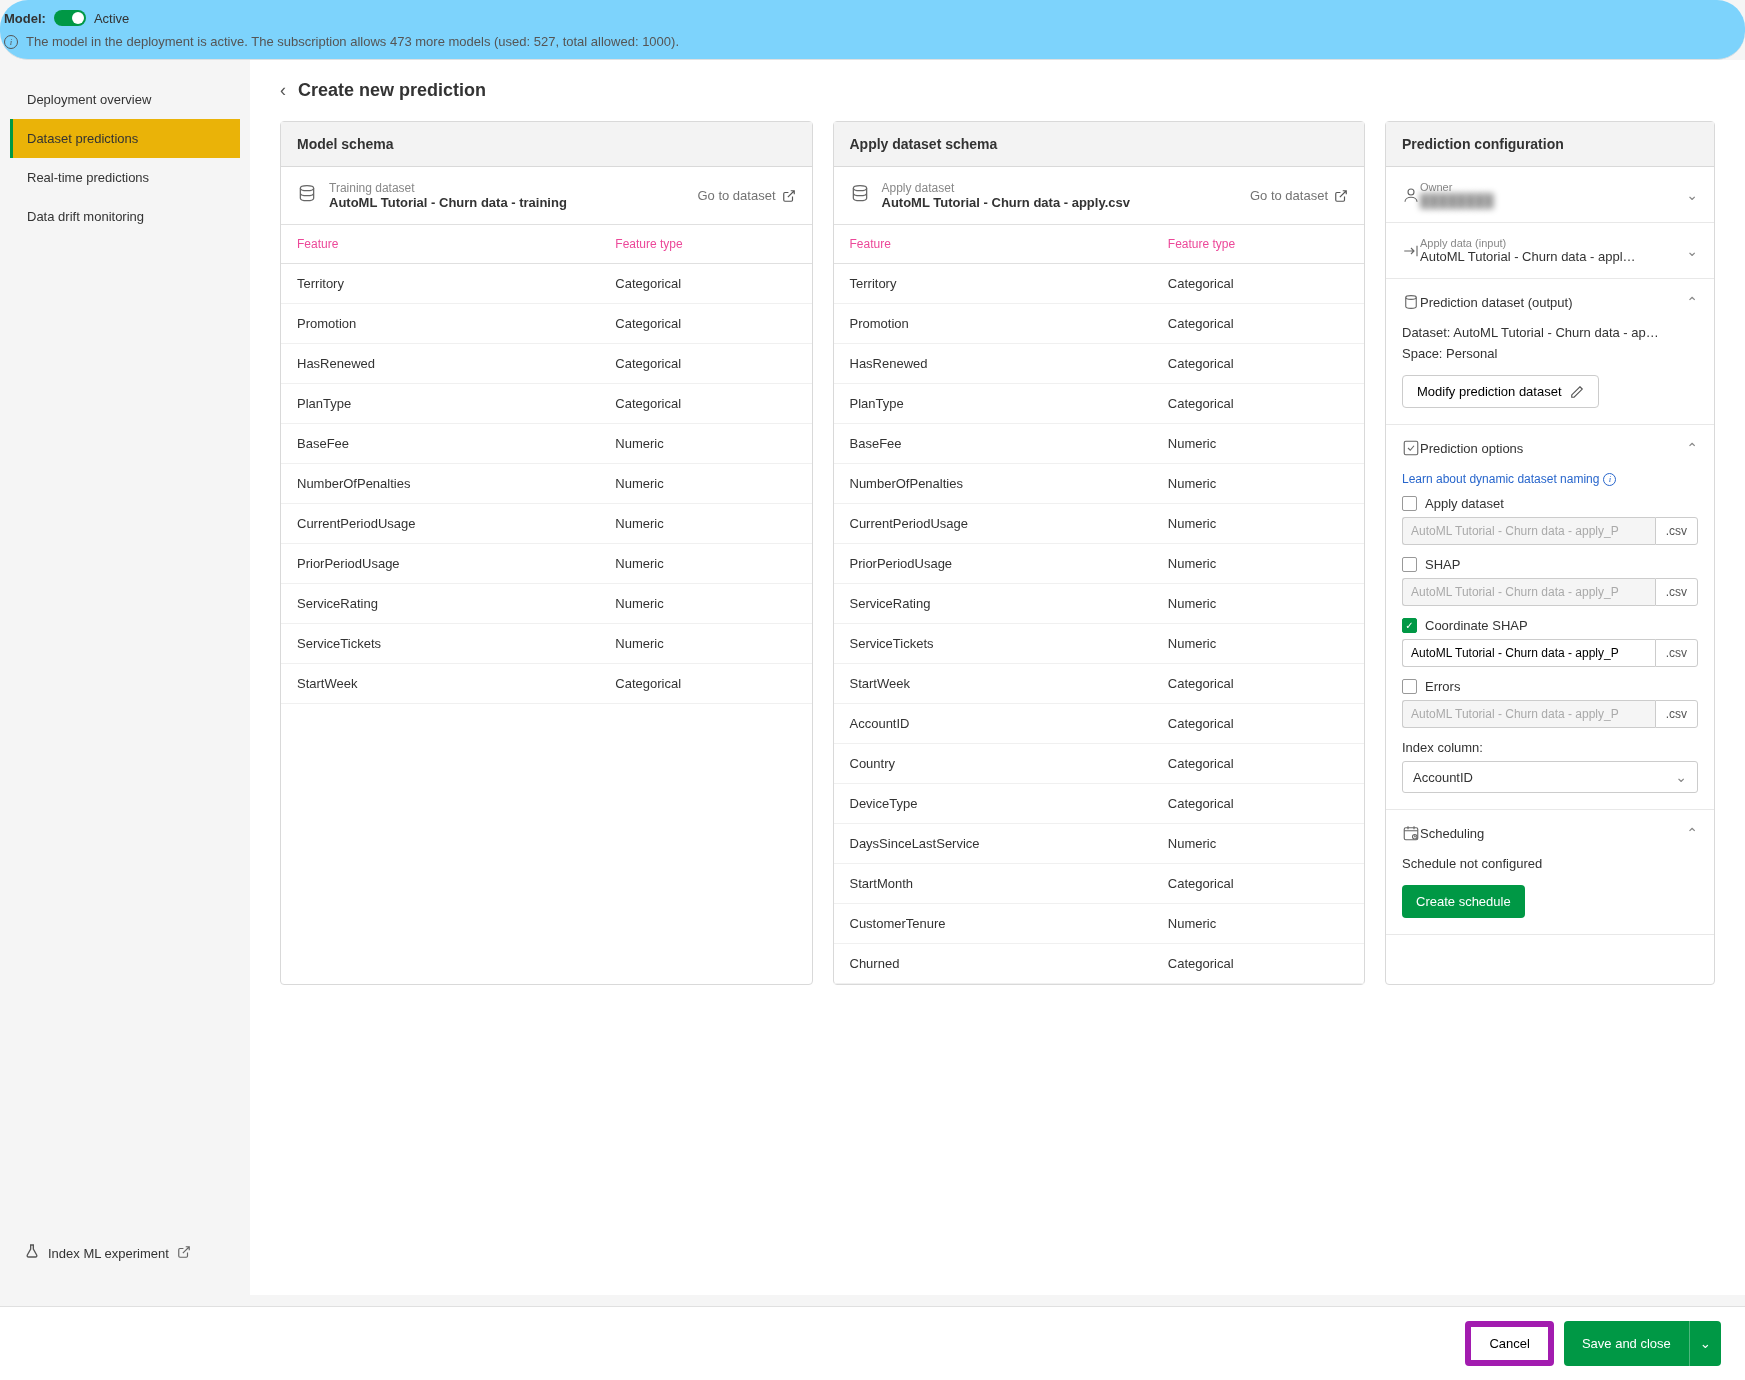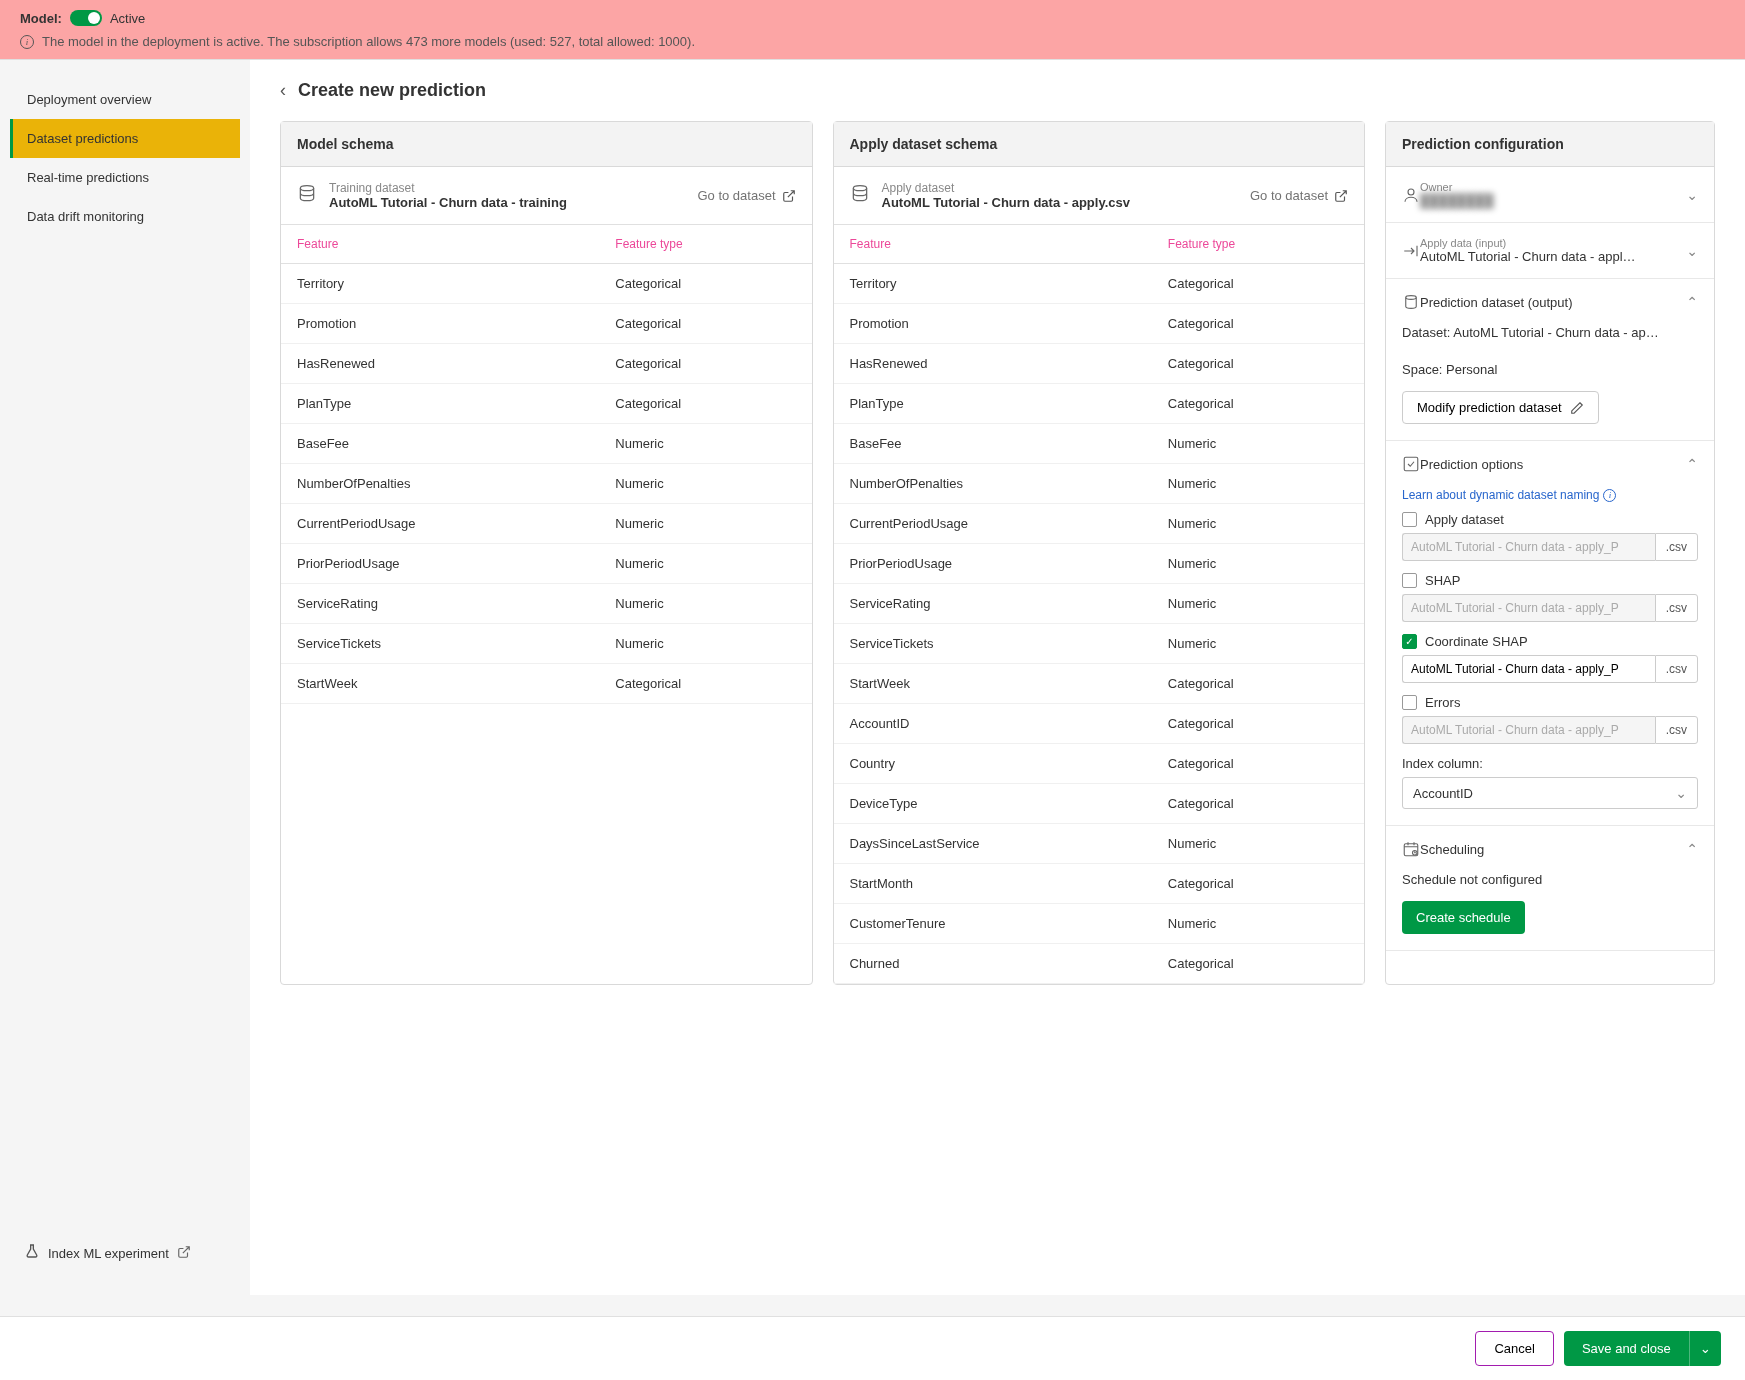--- a/index.html
+++ b/index.html
@@ -1,17 +1,17 @@
 <!DOCTYPE html>
 <html><head>
 <meta charset="utf-8">
 <style>
 * { box-sizing: border-box; margin: 0; padding: 0; }
 body { font-family: -apple-system, BlinkMacSystemFont, "Segoe UI", Arial, sans-serif; font-size: 13px; color: #333; background: #f5f5f5; }
-.top-bar { background: #fca5a5; border-bottom: 1px solid #e0e0e0; padding: 10px 20px; }
+.top-bar { background: #7dd3fc; border-bottom: 1px solid #e0e0e0; padding: 10px 4px; border-radius: 28px; }
 .model-status { display: flex; align-items: center; gap: 8px; font-size: 13px; margin-bottom: 8px; }
 .model-status strong { font-weight: 600; }
 .toggle { width: 32px; height: 16px; background: #009845; border-radius: 8px; position: relative; display: inline-block; }
 .toggle::after { content: ''; position: absolute; width: 12px; height: 12px; background: #fff; border-radius: 50%; top: 2px; right: 2px; }
 .info-row { display: flex; align-items: center; gap: 8px; font-size: 13px; color: #555; }
 .info-icon-small { width: 14px; height: 14px; border: 1px solid #555; border-radius: 50%; display: inline-flex; align-items: center; justify-content: center; font-size: 9px; font-style: italic; font-family: serif; }
 .layout { display: flex; height: calc(100vh - 145px); }
 .sidebar { width: 250px; background: #f5f5f5; padding: 20px 10px; display: flex; flex-direction: column; }
 .nav-item { padding: 12px 14px; font-size: 13px; color: #333; cursor: pointer; border-left: 3px solid transparent; }
 .nav-item.active { background: #eab308; border-left-color: #009845; }
@@ -40,37 +40,37 @@
 .config-section { border-bottom: 1px solid #e8e8e8; }
 .config-row { display: flex; align-items: center; justify-content: space-between; padding: 14px 16px; cursor: pointer; }
 .config-left { display: flex; align-items: center; gap: 0; flex: 1; min-width: 0; }
 .config-icon { width: 18px; height: 18px; color: #666; flex-shrink: 0; }
 .config-labels { display: flex; flex-direction: column; min-width: 0; }
 .config-caption { font-size: 11px; color: #888; }
 .config-val { font-size: 13px; color: #333; white-space: nowrap; overflow: hidden; text-overflow: ellipsis; }
 .config-blur { font-size: 13px; color: transparent; text-shadow: 0 0 6px rgba(0,0,0,0.4); }
 .chev { color: #888; font-size: 14px; }
 .config-body { padding: 0 16px 16px; }
-.small-text { font-size: 13px; color: #333; margin-bottom: 22px; }
+.small-text { font-size: 13px; color: #333; margin-bottom: 6px; }
 .btn-outline { display: inline-flex; align-items: center; gap: 8px; padding: 8px 14px; border: 1px solid #ccc; border-radius: 4px; background: #fff; font-size: 13px; cursor: pointer; }
 .edit-icon { width: 14px; height: 14px; }
 .link-blue { color: #2866cc; font-size: 12px; display: inline-flex; align-items: center; gap: 4px; cursor: pointer; margin-bottom: 10px; }
 .opt-item { margin-bottom: 12px; }
 .opt-check { display: flex; align-items: center; gap: 8px; margin-bottom: 6px; }
 .checkbox { width: 15px; height: 15px; border: 1px solid #999; border-radius: 2px; display: inline-flex; align-items: center; justify-content: center; flex-shrink: 0; }
 .checkbox.checked { background: #009845; border-color: #009845; color: #fff; font-size: 10px; }
 .input-group { display: flex; }
 .input-group input { flex: 1; padding: 6px 8px; border: 1px solid #ccc; border-right: none; border-radius: 3px 0 0 3px; font-size: 12px; min-width: 0; }
 .input-group input:disabled { background: #f5f5f5; color: #aaa; }
 .input-group .ext { padding: 6px 10px; border: 1px solid #ccc; border-radius: 0 3px 3px 0; background: #fff; font-size: 12px; color: #555; }
 .field-label { font-size: 13px; color: #333; margin-bottom: 6px; }
 .select { display: flex; justify-content: space-between; align-items: center; padding: 7px 10px; border: 1px solid #ccc; border-radius: 3px; font-size: 13px; cursor: pointer; }
 .btn-green { background: #009845; color: #fff; border: none; padding: 9px 14px; border-radius: 4px; font-size: 13px; cursor: pointer; }
 .footer { position: fixed; bottom: 0; left: 0; right: 0; background: #fff; border-top: 1px solid #e0e0e0; padding: 14px 24px; display: flex; justify-content: flex-end; gap: 10px; }
-.btn-cancel { background: #fff; border: 1px solid #a21caf; padding: 9px 18px; border-radius: 4px; font-size: 13px; cursor: pointer; text-align: center; }
+.btn-cancel { background: #fff; border: 6px solid #a21caf; padding: 9px 18px; border-radius: 4px; font-size: 13px; cursor: pointer; text-align: center; }
 .btn-save-group { display: flex; }
 .btn-save { background: #009845; color: #fff; border: none; padding: 9px 18px; border-radius: 4px 0 0 4px; font-size: 13px; cursor: pointer; }
 .btn-save-drop { background: #009845; color: #fff; border: none; border-left: 1px solid rgba(255,255,255,0.3); padding: 9px 10px; border-radius: 0 4px 4px 0; cursor: pointer; }
 </style>
 </head>
 <body>
 
 <div class="top-bar">
   <div class="model-status">
     <strong>Model:</strong>

